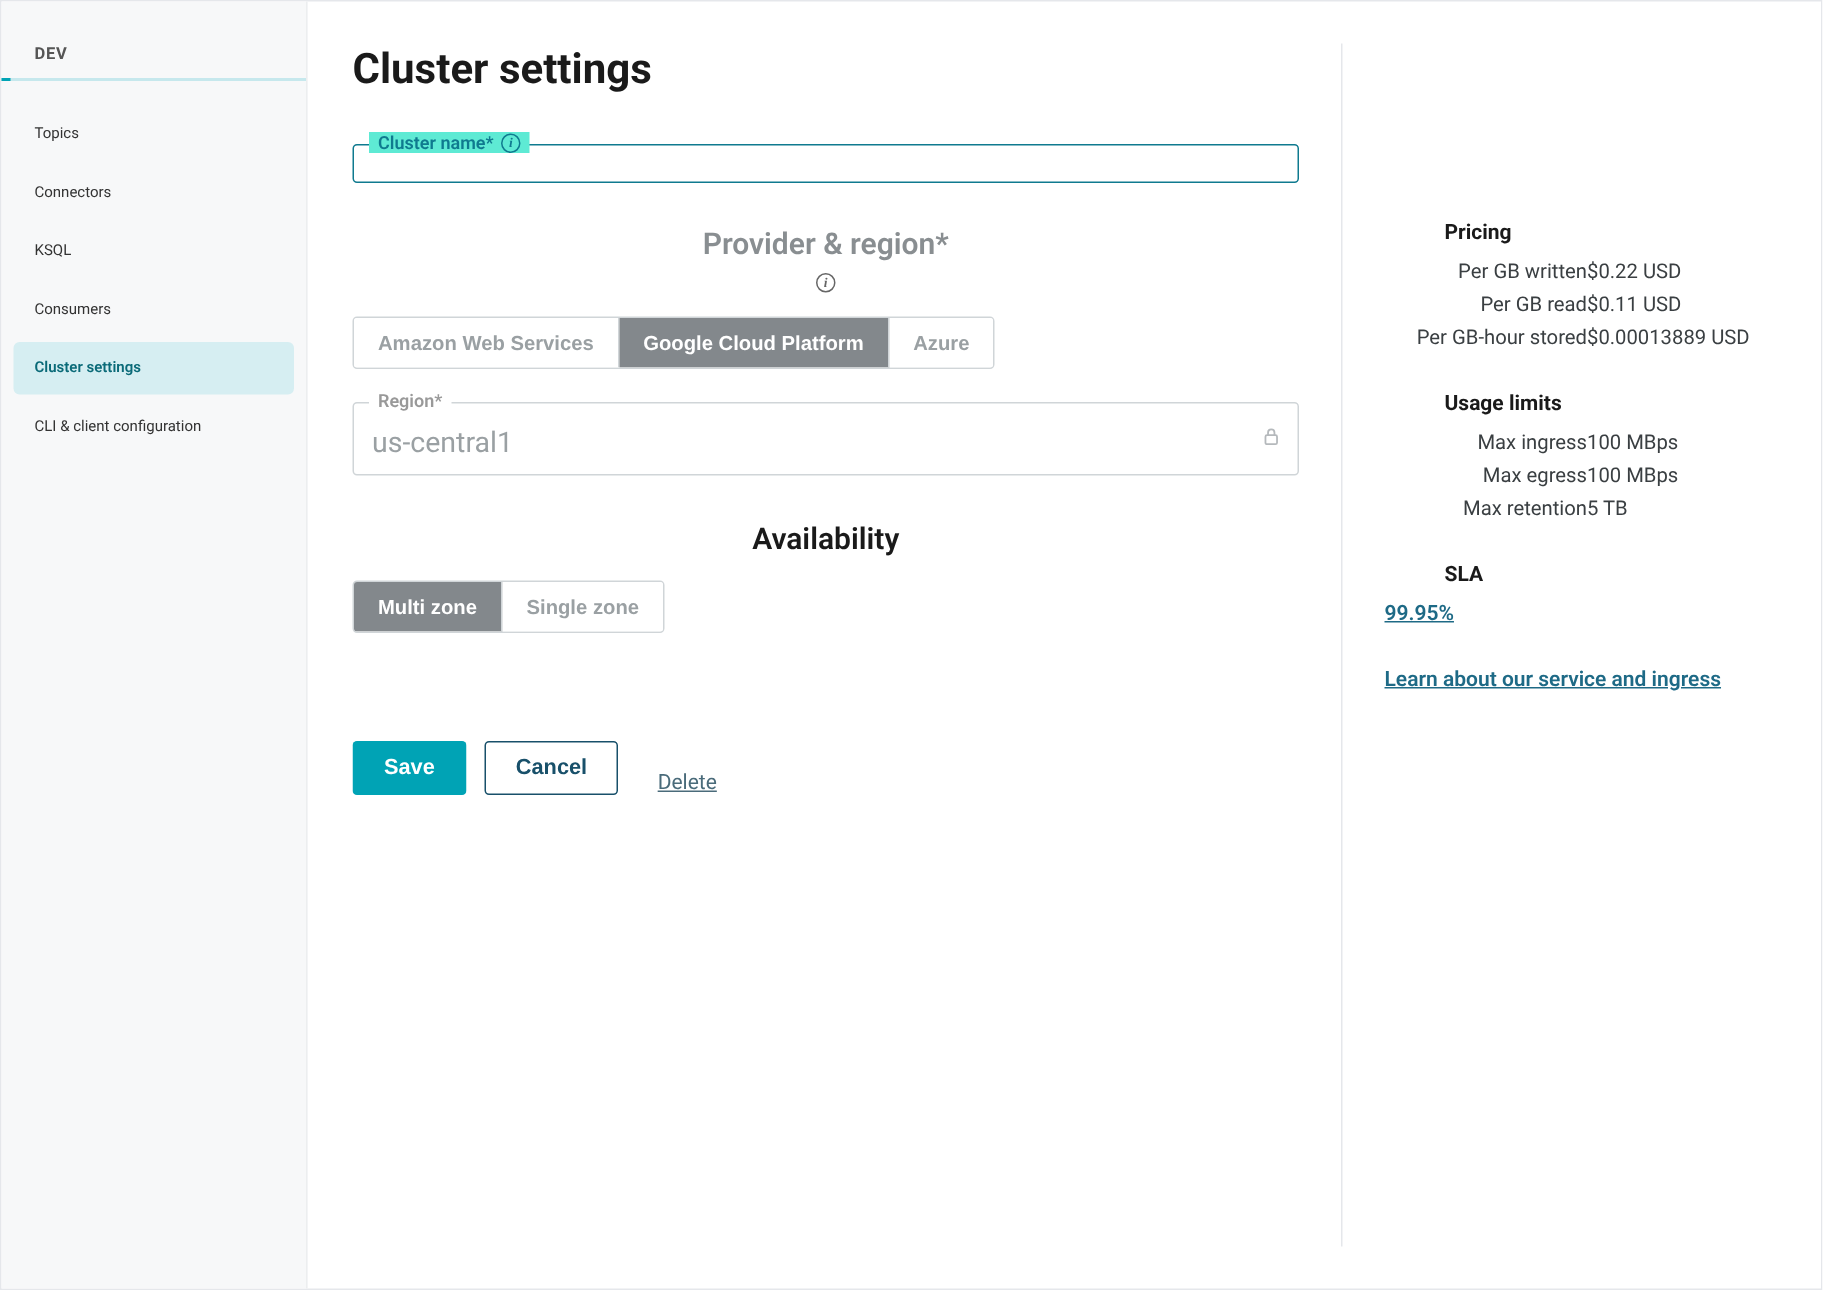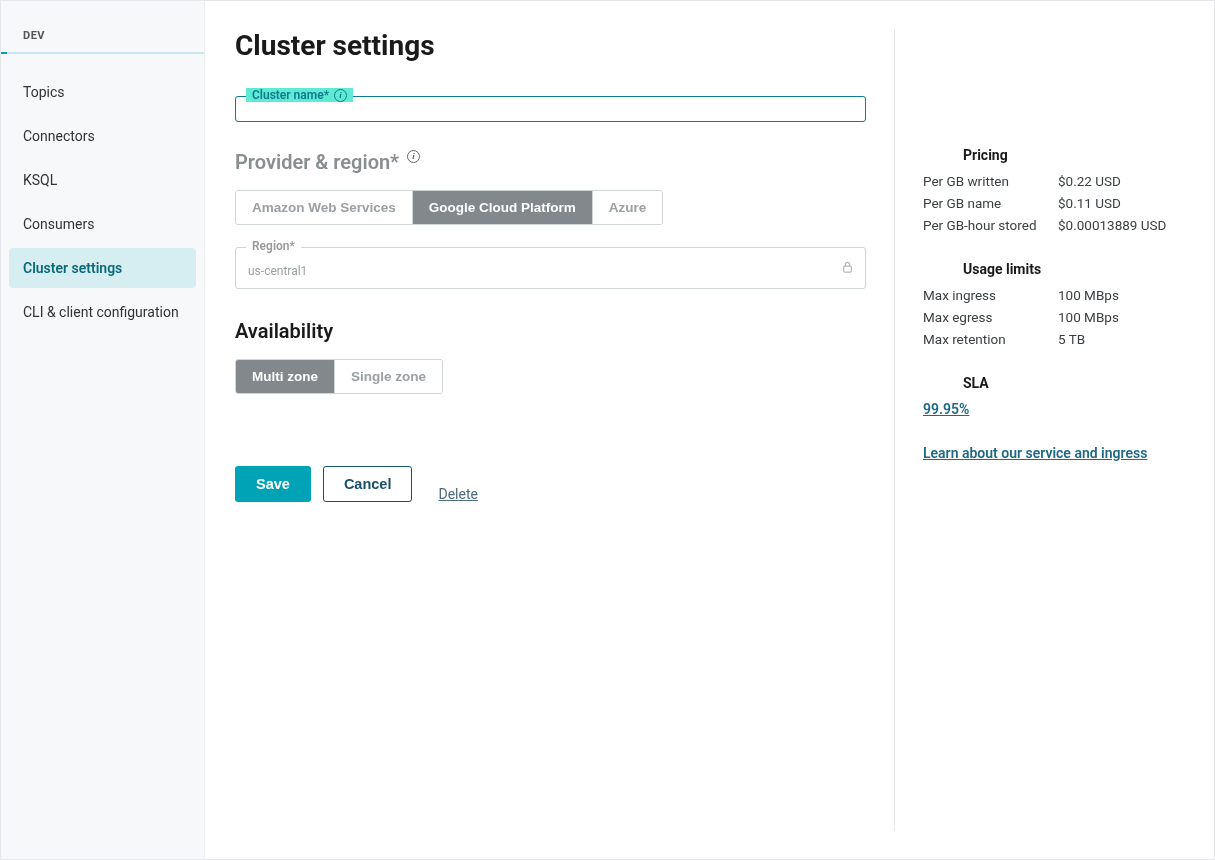--- a/index.html
+++ b/index.html
@@ -40,21 +40,21 @@
   bottom: -2px;
   width: 6px;
   height: 2px;
   background: #00a3b5;
 }
 .sidebar-nav {
   padding: 18px 8px;
 }
 .sidebar-item {
   padding: 12px 14px;
-  font-size: 14px;
+  font-size: 10px;
   color: #333;
   cursor: pointer;
   border-radius: 4px;
   margin-bottom: 4px;
 }
 .sidebar-item.active {
   background: #d6eef2;
   color: #0a6a78;
   font-weight: 600;
 }
@@ -125,22 +125,23 @@
   font-family: inherit;
   color: #1a1a1a;
   background: transparent;
 }
 .section-title {
   font-size: 20px;
   font-weight: 600;
   color: #898e91;
   margin-bottom: 16px;
   display: flex;
-  align-items: flex-start;
+  align-items: center;
   gap: 8px;
+  flex-direction: column;
 }
 .section-title.dark { color: #1a1a1a; }
 .info-icon {
   display: inline-flex;
   width: 13px;
   height: 13px;
   border: 1.3px solid currentColor;
   border-radius: 50%;
   align-items: center;
   justify-content: center;
@@ -215,20 +216,21 @@
   font-weight: 700;
   margin-bottom: 10px;
   padding-left: 40px;
 }
 .info-row {
   display: flex;
   justify-content: flex-start;
   font-size: 13.5px;
   color: #333;
   margin-bottom: 6px;
+  text-align: right;
 }
 .info-row .k { width: 135px; color: #3a3f42; }
 .info-row .v { color: #3a3f42; }
 .info-block { margin-bottom: 28px; }
 .sla-link, .learn-link {
   color: #1e6a86;
   text-decoration: underline;
   font-size: 14px;
   font-weight: 600;
   cursor: pointer;
@@ -247,21 +249,21 @@
   top: -9px;
   left: 10px;
   background: #fff;
   padding: 0 6px;
   font-size: 12px;
   font-weight: 600;
   color: #999;
 }
 .region-value {
   color: #9aa0a3;
-  font-size: 12px;
+  font-size: 19px;
 }
 .region-lock {
   position: absolute;
   right: 12px;
   top: 50%;
   transform: translateY(-50%);
   color: #b5b9bc;
 }
 </style>
 </head>
@@ -331,21 +333,21 @@
     </div>
 
     <aside class="content-right">
       <div class="info-block">
         <div class="info-heading">Pricing</div>
         <div class="info-row">
           <span class="k">Per GB written</span>
             <span class="v">$0.22 USD</span>
         </div>
         <div class="info-row">
-          <span class="k">Per GB name</span>
+          <span class="k">Per GB read</span>
             <span class="v">$0.11 USD</span>
         </div>
         <div class="info-row">
           <span class="k">Per GB-hour stored</span>
             <span class="v">$0.00013889 USD</span>
         </div>
       </div>
 
       <div class="info-block">
         <div class="info-heading">Usage limits</div>

